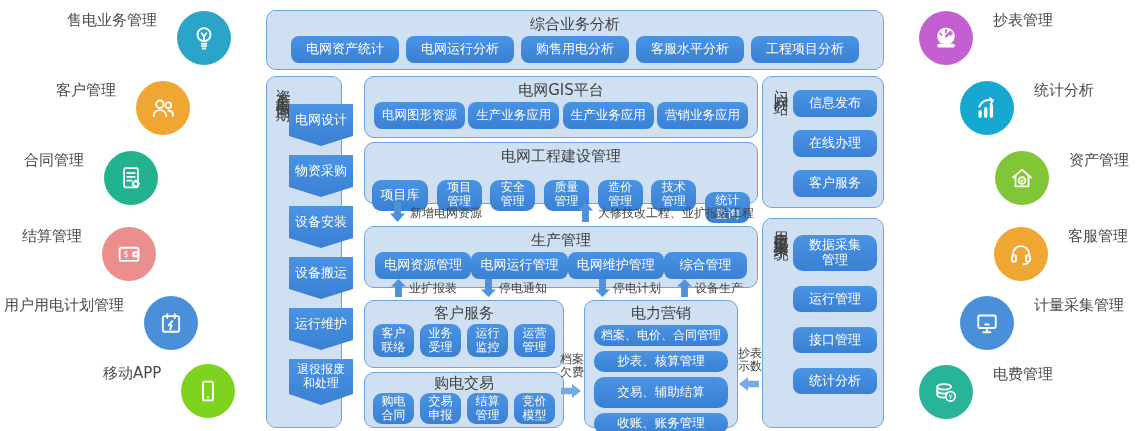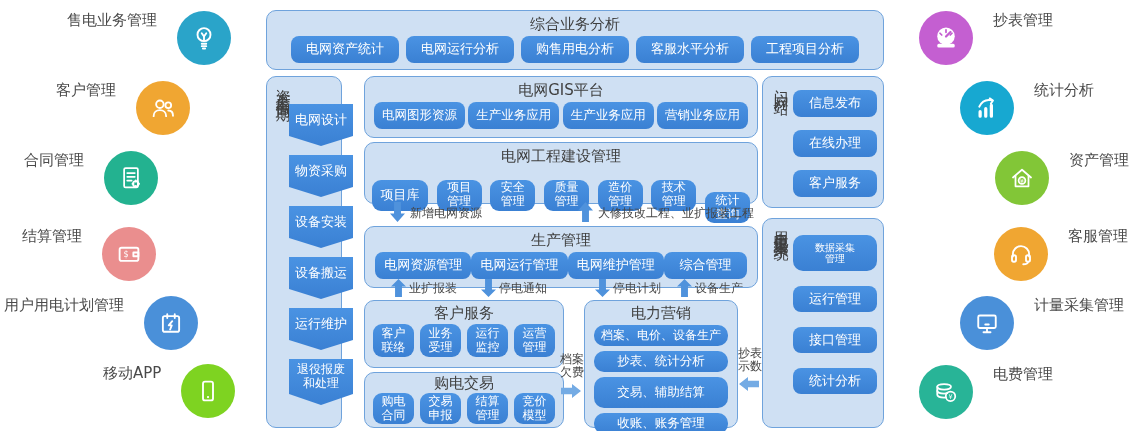--- a/index.html
+++ b/index.html
@@ -285,22 +285,22 @@
     </div>
   </div>
 
   <div class="flow-label small" style="left:558px;top:353px;width:28px;">档案
 欠费</div>
   <div class="arr right" style="left:561px;top:384px;"></div>
 
   <div class="panel" style="left:584px;top:300px;width:154px;height:128px;">
     <div class="panel-title" style="padding-top:3px;">电力营销</div>
     <div style="display:flex;flex-direction:column;gap:5px;padding:3px 9px 0;">
-      <div class="btn" style="height:21px;font-size:12px;border-radius:10px;">档案、电价、设备生产</div>
-      <div class="btn" style="height:21px;font-size:12.5px;border-radius:10px;">抄表、统计分析</div>
+      <div class="btn" style="height:21px;font-size:12px;border-radius:10px;">档案、电价、合同管理</div>
+      <div class="btn" style="height:21px;font-size:12.5px;border-radius:10px;">抄表、核算管理</div>
       <div class="btn" style="height:31px;font-size:12.5px;border-radius:10px;">交易、辅助结算</div>
       <div class="btn" style="height:21px;font-size:12.5px;border-radius:10px;">收账、账务管理</div>
     </div>
   </div>
 
   <div class="flow-label small" style="left:736px;top:347px;width:28px;">抄表
 示数</div>
   <div class="arr left" style="left:739px;top:377px;"></div>
 
   <div class="panel" style="left:762px;top:76px;width:122px;height:132px;">
@@ -308,21 +308,21 @@
     <div style="position:absolute;left:30px;top:13px;width:84px;display:flex;flex-direction:column;gap:13px;">
       <div class="btn" style="height:27px;font-size:13px;">信息发布</div>
       <div class="btn" style="height:27px;font-size:13px;">在线办理</div>
       <div class="btn" style="height:27px;font-size:13px;">客户服务</div>
     </div>
   </div>
 
   <div class="panel" style="left:762px;top:218px;width:122px;height:210px;">
     <div class="vtitle" style="left:8px;letter-spacing:2px;">用电信息采集系统</div>
     <div style="position:absolute;left:30px;top:16px;width:84px;display:flex;flex-direction:column;gap:15px;">
-      <div class="btn pre" style="height:36px;font-size:10px;border-radius:10px;">数据采集
+      <div class="btn pre" style="height:36px;font-size:13px;border-radius:10px;">数据采集
 管理</div>
       <div class="btn" style="height:26px;font-size:13px;">运行管理</div>
       <div class="btn" style="height:26px;font-size:13px;">接口管理</div>
       <div class="btn" style="height:26px;font-size:13px;">统计分析</div>
     </div>
   </div>
 
 </div>
 
 </body></html>

